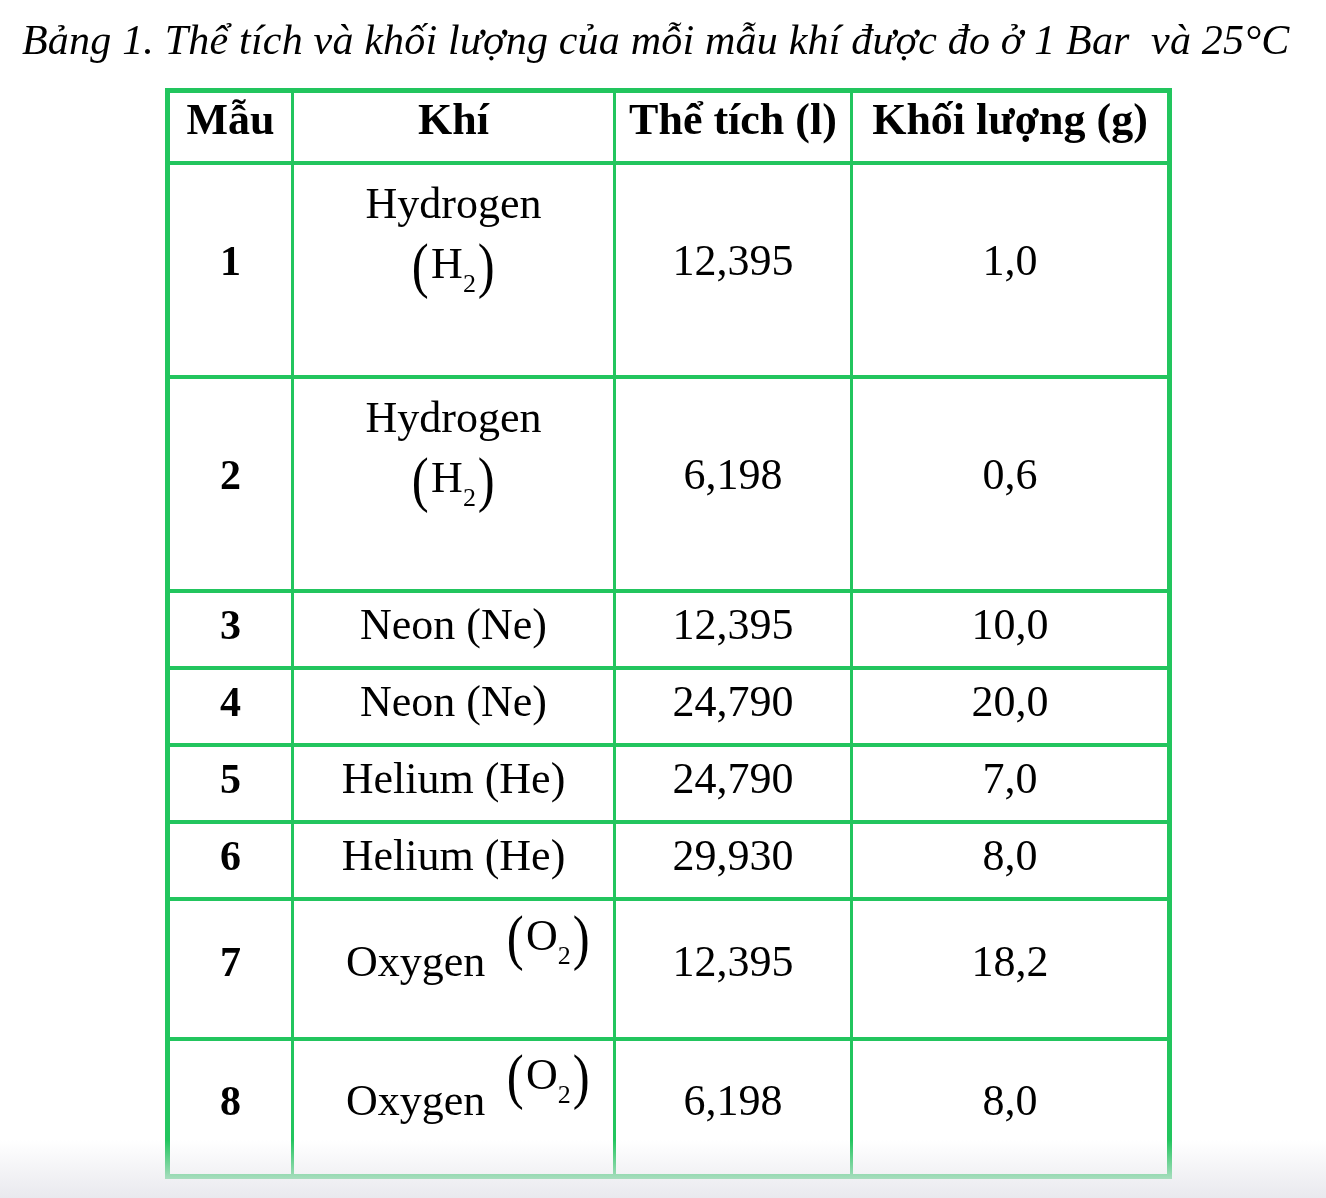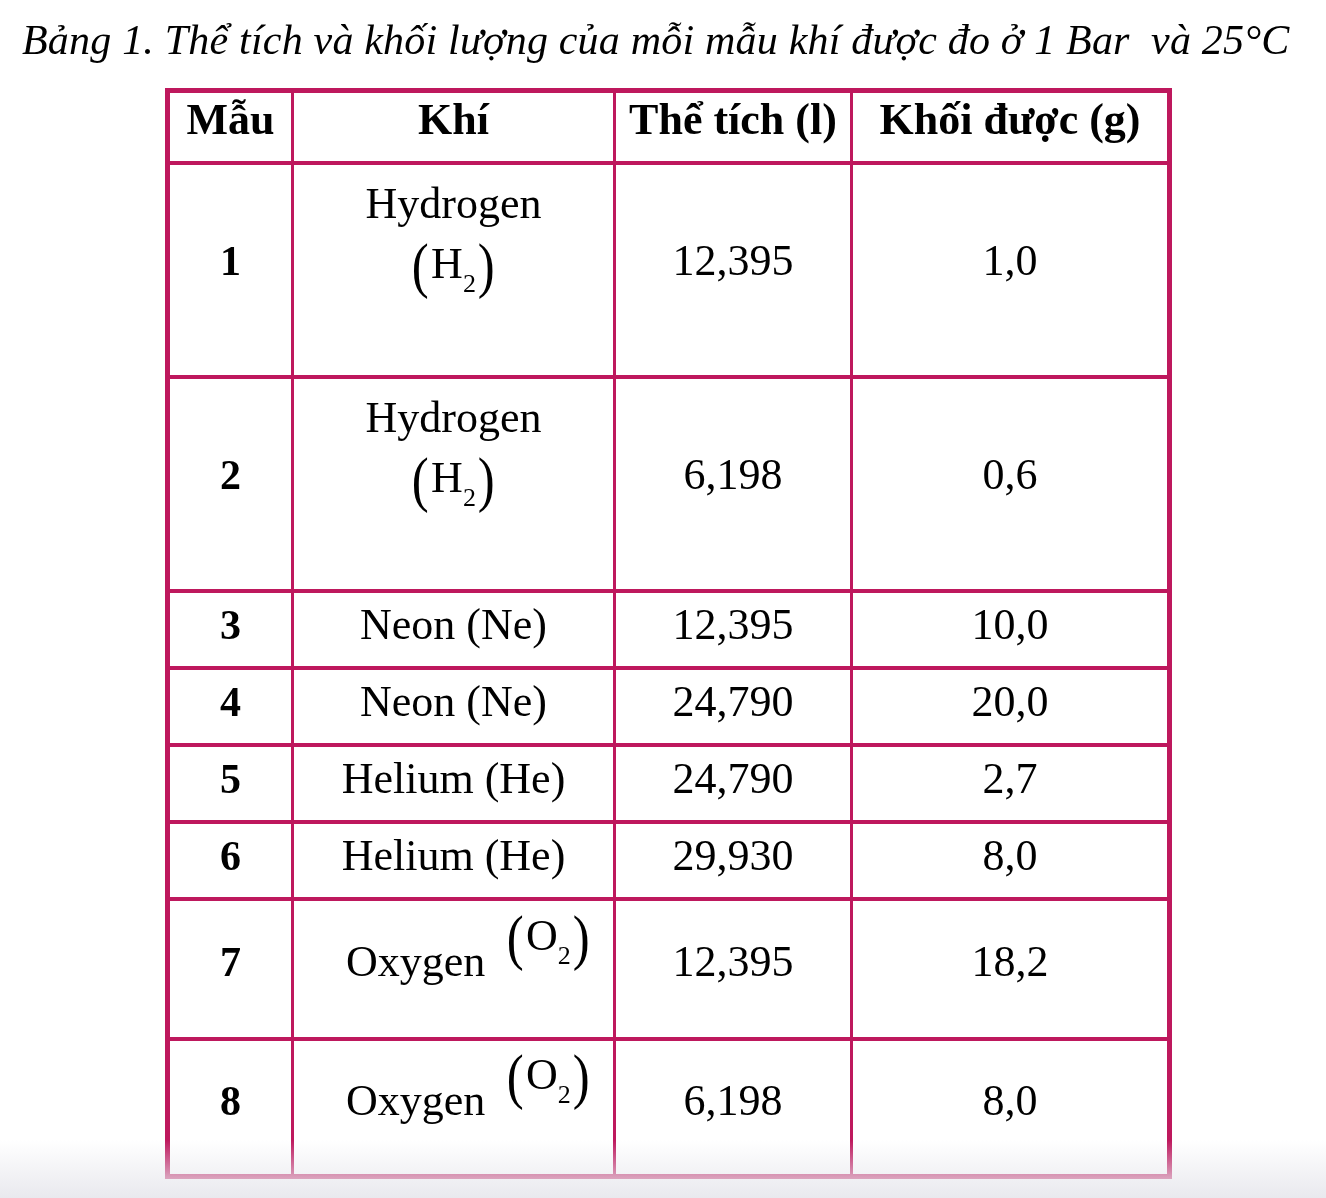--- a/index.html
+++ b/index.html
@@ -26,21 +26,21 @@
   table.gas-table {
     position: absolute;
     top: 88px; left: 165px;
     width: 1002px;
     table-layout: fixed;
     border-collapse: collapse;
     z-index: 1;
     background: #ffffff;
   }
   table.gas-table, th.cell, td.cell {
-    border: 3px solid #be185d;
+    border: 3px solid #22c55e;
   }
   th.cell, td.cell {
     border-top-width: 4px;
     border-bottom-width: 4px;
     padding: 0;
   }
   table.gas-table { border-width: 5px; }
 
   th.cell {
     font-size: 44px;
@@ -130,21 +130,21 @@
     <col style="width:125px">
       <col style="width:322px">
       <col style="width:237px">
       <col style="width:318px">
   </colgroup>
   <thead>
     <tr>
       <th class="cell">Mẫu</th>
       <th class="cell">Khí</th>
       <th class="cell">Thể tích (l)</th>
-      <th class="cell">Khối được (g)</th>
+      <th class="cell">Khối lượng (g)</th>
     </tr>
   </thead>
   <tbody>
 
     <tr class="r-stacked">
       <td class="cell sample-cell">1</td>
       <td class="cell gas-stacked">
         <span class="gas-name">Hydrogen</span>
         <span class="formula"><span class="paren">(</span><span class="el">H</span><sub class="fsub">2</sub><span class="paren">)</span></span>
       </td>
@@ -173,21 +173,21 @@
       <td class="cell sample-cell">4</td>
       <td class="cell gas-plain">Neon (Ne)</td>
       <td class="cell num-cell">24,790</td>
       <td class="cell num-cell">20,0</td>
     </tr>
 
     <tr class="r-plain">
       <td class="cell sample-cell">5</td>
       <td class="cell gas-plain">Helium (He)</td>
       <td class="cell num-cell">24,790</td>
-      <td class="cell num-cell">2,7</td>
+      <td class="cell num-cell">7,0</td>
     </tr>
 
     <tr class="r-plain">
       <td class="cell sample-cell">6</td>
       <td class="cell gas-plain">Helium (He)</td>
       <td class="cell num-cell">29,930</td>
       <td class="cell num-cell">8,0</td>
     </tr>
 
     <tr class="r-oxy1">

